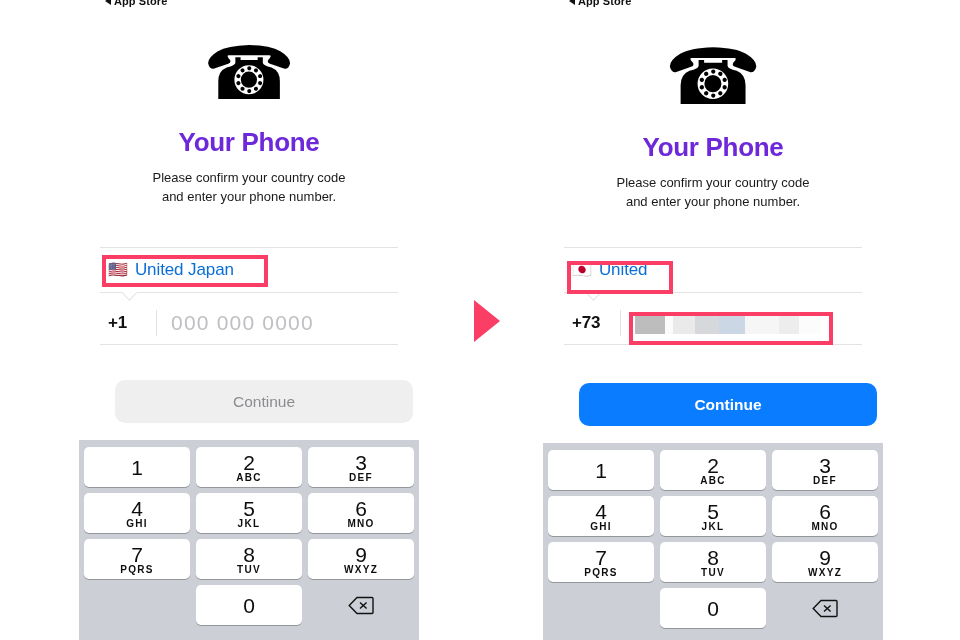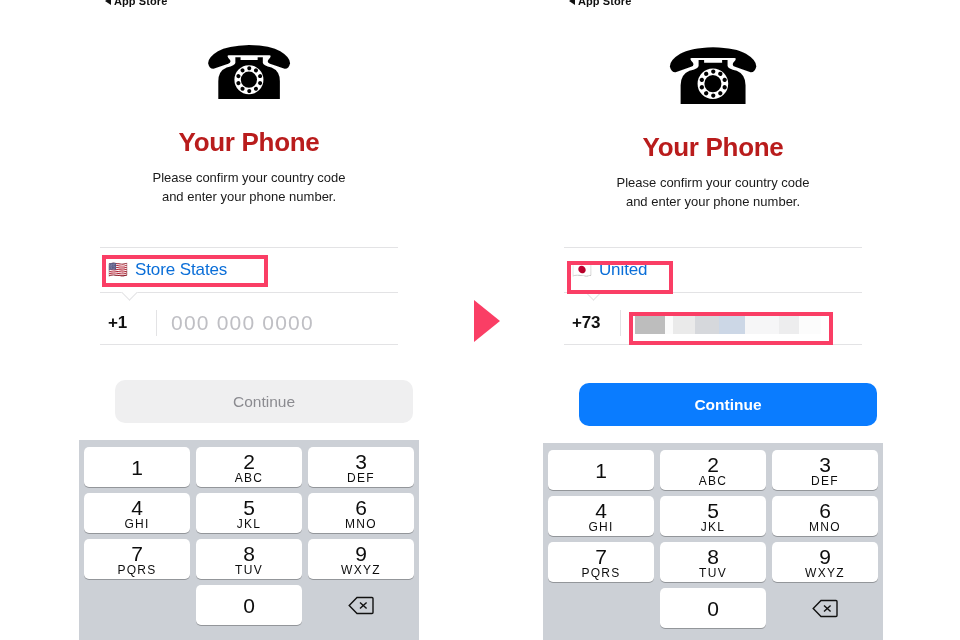--- a/index.html
+++ b/index.html
@@ -64,21 +64,21 @@
   .phone-emoji {
     line-height: 1;
     display: block;
   }
   .panel-left  .phone-emoji { font-size: 74px; }
   .panel-right .phone-emoji { font-size: 78px; }
 
   .title {
     font-size: 26px;
     font-weight: bold;
-    color: #b91c1c;
+    color: #6d28d9;
     letter-spacing: -.3px;
   }
   .panel-left  .title { margin-top: 16px; }
   .panel-right .title { margin-top: 16px; }
 
   .subtitle {
     margin-top: 11px;
     font-size: 13px;
     line-height: 1.45;
     color: #1a1a1a;
@@ -243,22 +243,22 @@
     justify-content: center;
     box-sizing: border-box;
   }
   .key .digit {
     font-size: 21px;
     color: #0d0d0d;
     line-height: 1;
     font-weight: 400;
   }
   .key .letters {
-    font-size: 12px;
-    font-weight: normal;
+    font-size: 10px;
+    font-weight: bold;
     letter-spacing: 1.3px;
     color: #0d0d0d;
     margin-top: 0;
     line-height: 1;
   }
   .key.no-letters .digit { margin-top: 0; }
 
   .key.blank {
     background: transparent;
     box-shadow: none;
@@ -311,21 +311,21 @@
         <div>Please confirm your country code</div>
         <div>and enter your phone number.</div>
       </div>
     </div>
 
     <div class="form">
       <div class="rule"></div>
 
       <div class="country-row">
         <span class="flag-emoji">🇺🇸</span>
-        <span class="country-name">Store States</span>
+        <span class="country-name">United Japan</span>
       </div>
 
       <div class="notch-rule">
         <div class="line"></div>
         <div class="chev"></div>
       </div>
 
       <div class="number-row">
         <span class="dial-code">+1</span>
         <span class="vdiv"></span>

